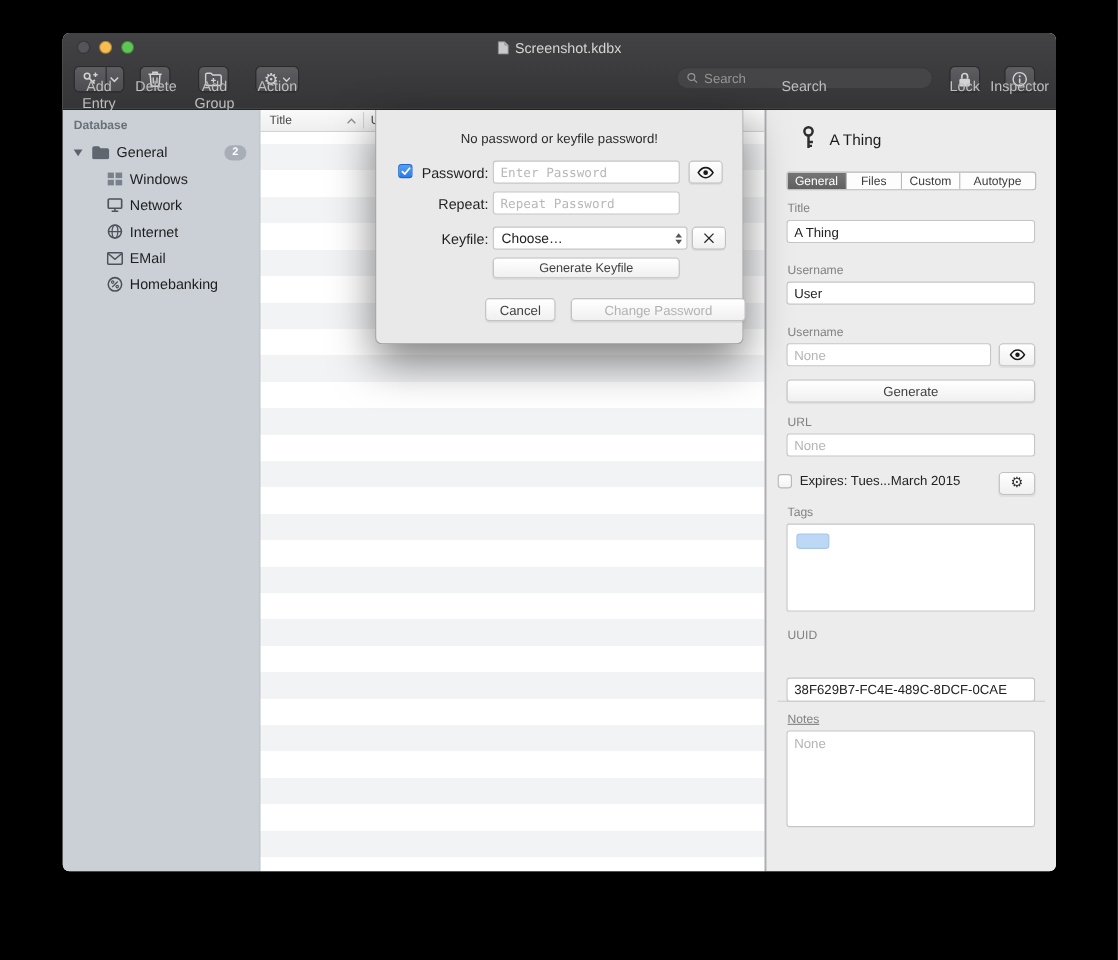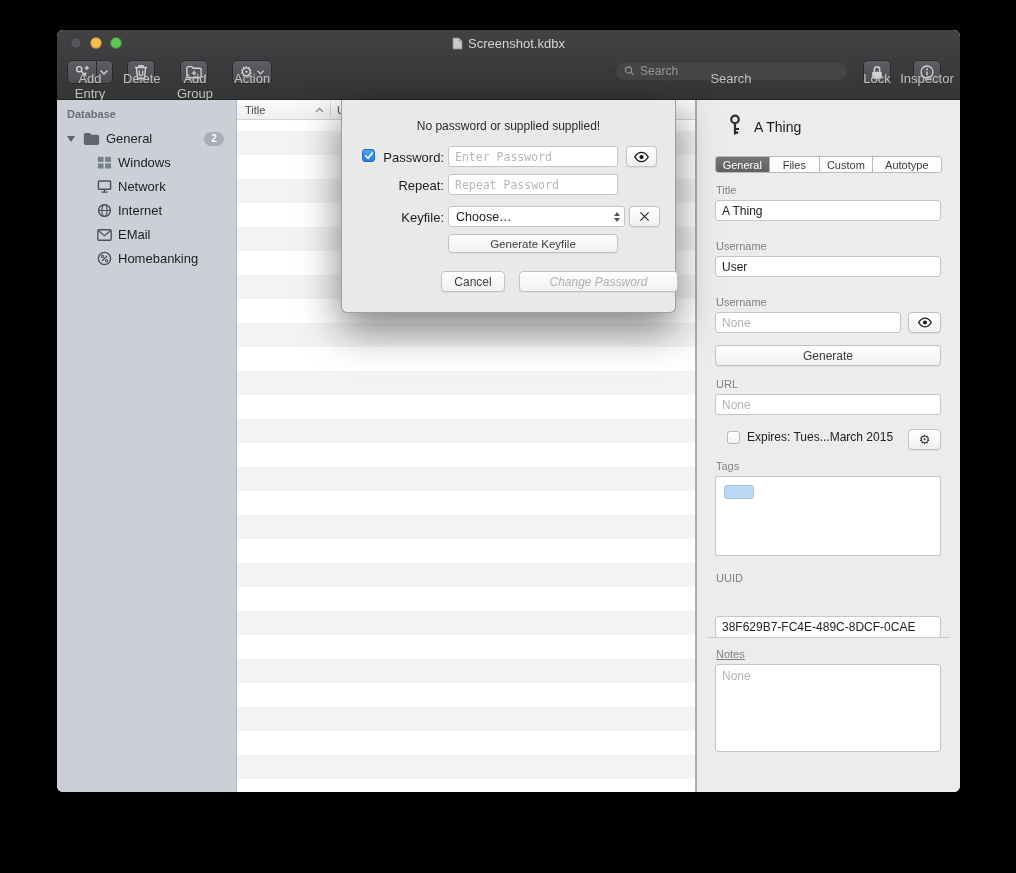--- a/index.html
+++ b/index.html
@@ -311,21 +311,21 @@
       </svg>
     </div>
 
     <div class="btn-chrome insp-abs" style="left:18px;top:245px;width:226px;height:21px;">
       <span>Generate</span>
     </div>
 
     <div class="insp-label" style="top:278px;">URL</div>
     <input class="field insp-abs" style="left: 18px; top: 294px; width: 226px; height: 21px;" placeholder="None">
 
-    <div class="insp-abs" style="left:10px;top:330px;display:flex;align-items:center;gap:7px;margin-left:20px;">
+    <div class="insp-abs" style="left:10px;top:330px;display:flex;align-items:center;gap:7px;">
       <div class="checkbox" data-checked="false">
         
       </div>
       <span style="font-size:12px;color:#222;">Expires: Tues...March 2015</span>
     </div>
     <div class="btn-chrome insp-abs" style="left:211px;top:329px;width:33px;height:21px;">
       <span class="gear-glyph" style="color:#333;font-size:13px;">⚙</span>
     </div>
 
     <div class="insp-label" style="top:360px;">Tags</div>
@@ -336,21 +336,21 @@
     <div class="insp-label" style="top:472px;">UUID</div>
     <input class="field insp-abs" style="left: 18px; top: 516px; width: 226px; height: 22px; white-space: nowrap; overflow: hidden;" value="38F629B7-FC4E-489C-8DCF-0CAE">
 
     <div class="hr" style="top:537px;"></div>
 
     <div class="insp-label" style="top:548px;text-decoration:underline;">Notes</div>
     <textarea class="field insp-abs" style="left: 18px; top: 564px; width: 226px; height: 88px;" placeholder="None"></textarea>
   </div>
 
   <div class="sheet">
-    <div class="sheet-msg">No password or supplied supplied!</div>
+    <div class="sheet-msg">No password or keyfile password!</div>
 
     <div class="checkbox" style="position:absolute;left:20px;top:49px;" data-checked="true">
       <svg width="10" height="9" viewBox="0 0 12 11">
         <path d="M1.5 5.5L4.8 8.8 10.5 1.8" fill="none" stroke="#fff" stroke-width="2"></path>
       </svg>
     </div>
     <div class="d-label" style="top:50px;">Password:</div>
     <input class="field d-field" style="top: 46px;" placeholder="Enter Password">
     <div class="btn-chrome sq-btn" style="left:284px;top:46px;">
       <svg width="17" height="12" viewBox="0 0 24 16">
@@ -376,18 +376,18 @@
       </svg>
     </div>
 
     <div class="btn-chrome" style="position:absolute;left:106px;top:134px;width:170px;height:19px;font-size:11.5px;">
       <span>Generate Keyfile</span>
     </div>
 
     <div class="btn-chrome" style="position:absolute;left:99px;top:171px;width:64px;height:21px;">
       <span>Cancel</span>
     </div>
-    <div class="btn-chrome disabled" style="position:absolute;left:177px;top:171px;width:159px;height:21px;font-style:italic;">
+    <div class="btn-chrome disabled" style="position:absolute;left:177px;top:171px;width:159px;height:21px;">
       <span>Change Password</span>
     </div>
   </div>
 
 </div>
 
 </body></html>

